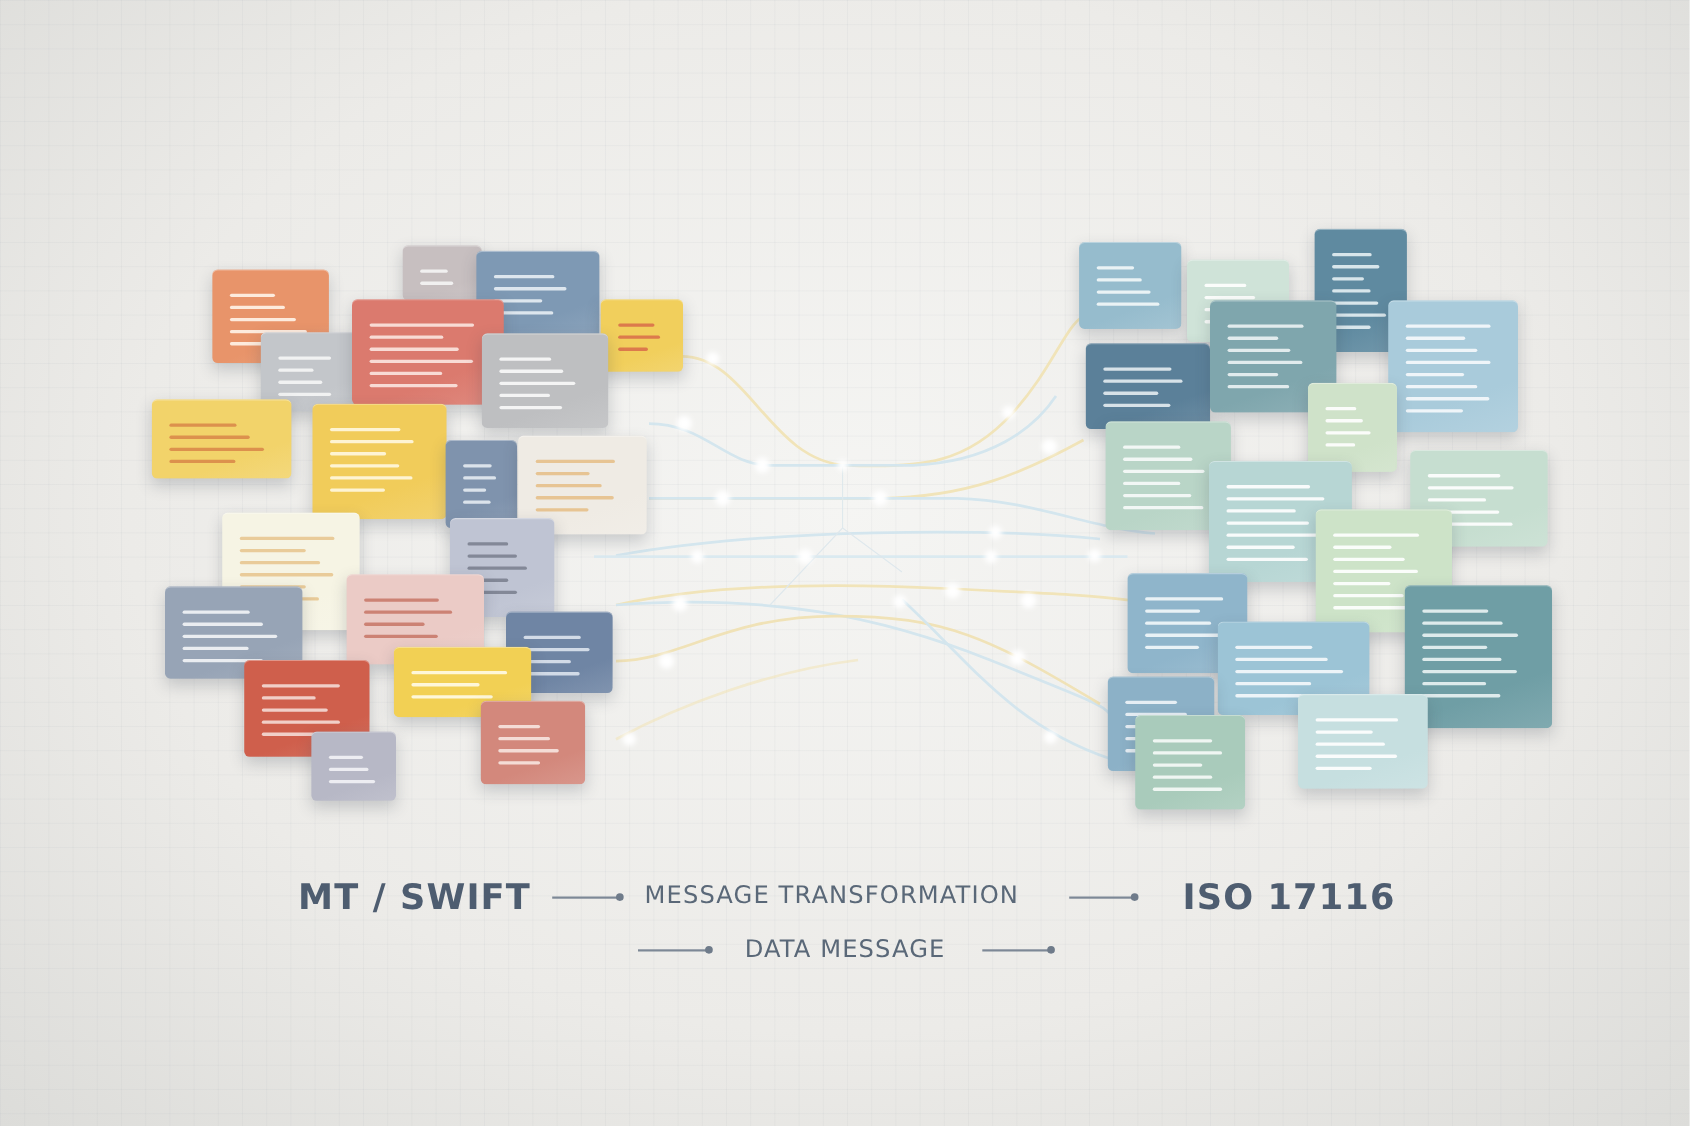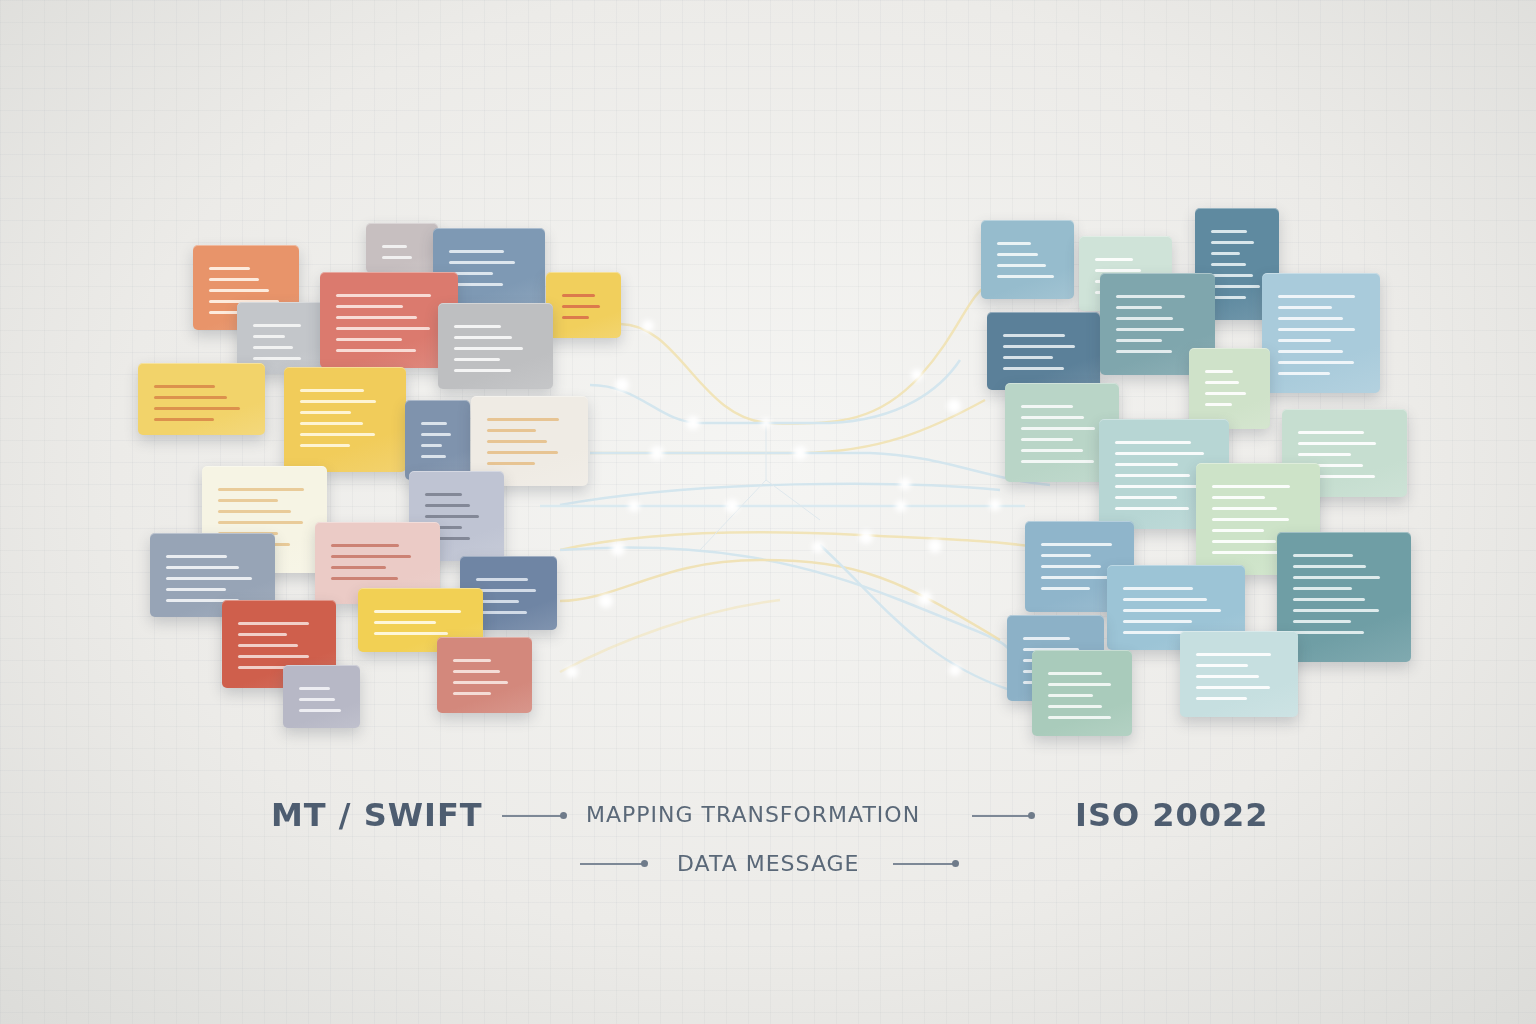--- a/index.html
+++ b/index.html
@@ -330,19 +330,19 @@
       <div class="ln" style="background: rgb(255, 255, 255); width: 87%; opacity: 0.9;"></div>
       <div class="ln" style="background: rgb(255, 255, 255); width: 60%; opacity: 0.9;"></div>
       <div class="ln" style="background: rgb(255, 255, 255); width: 73%; opacity: 0.9;"></div>
       <div class="ln" style="background: rgb(255, 255, 255); width: 86%; opacity: 0.9;"></div>
       <div class="ln" style="background: rgb(255, 255, 255); width: 59%; opacity: 0.9;"></div>
     </div>
   </div>
 
 <div class="caption big" style="left:271px;top:796px;">MT / SWIFT</div>
 <div class="arrow" style="left:502px;top:815px;width:62px;"></div>
-<div class="caption mid" style="left:586px;top:802px;">MAPPING TRANSFORMATION</div>
+<div class="caption mid" style="left:586px;top:802px;">MESSAGE TRANSFORMATION</div>
 <div class="arrow" style="left:972px;top:815px;width:60px;"></div>
-<div class="caption big" style="left:1075px;top:796px;">ISO 20022</div>
+<div class="caption big" style="left:1075px;top:796px;">ISO 17116</div>
 
 <div class="arrow" style="left:580px;top:863px;width:65px;"></div>
 <div class="caption mid" style="left:677px;top:851px;">DATA MESSAGE</div>
 <div class="arrow" style="left:893px;top:863px;width:63px;"></div>
 
 </body></html>

